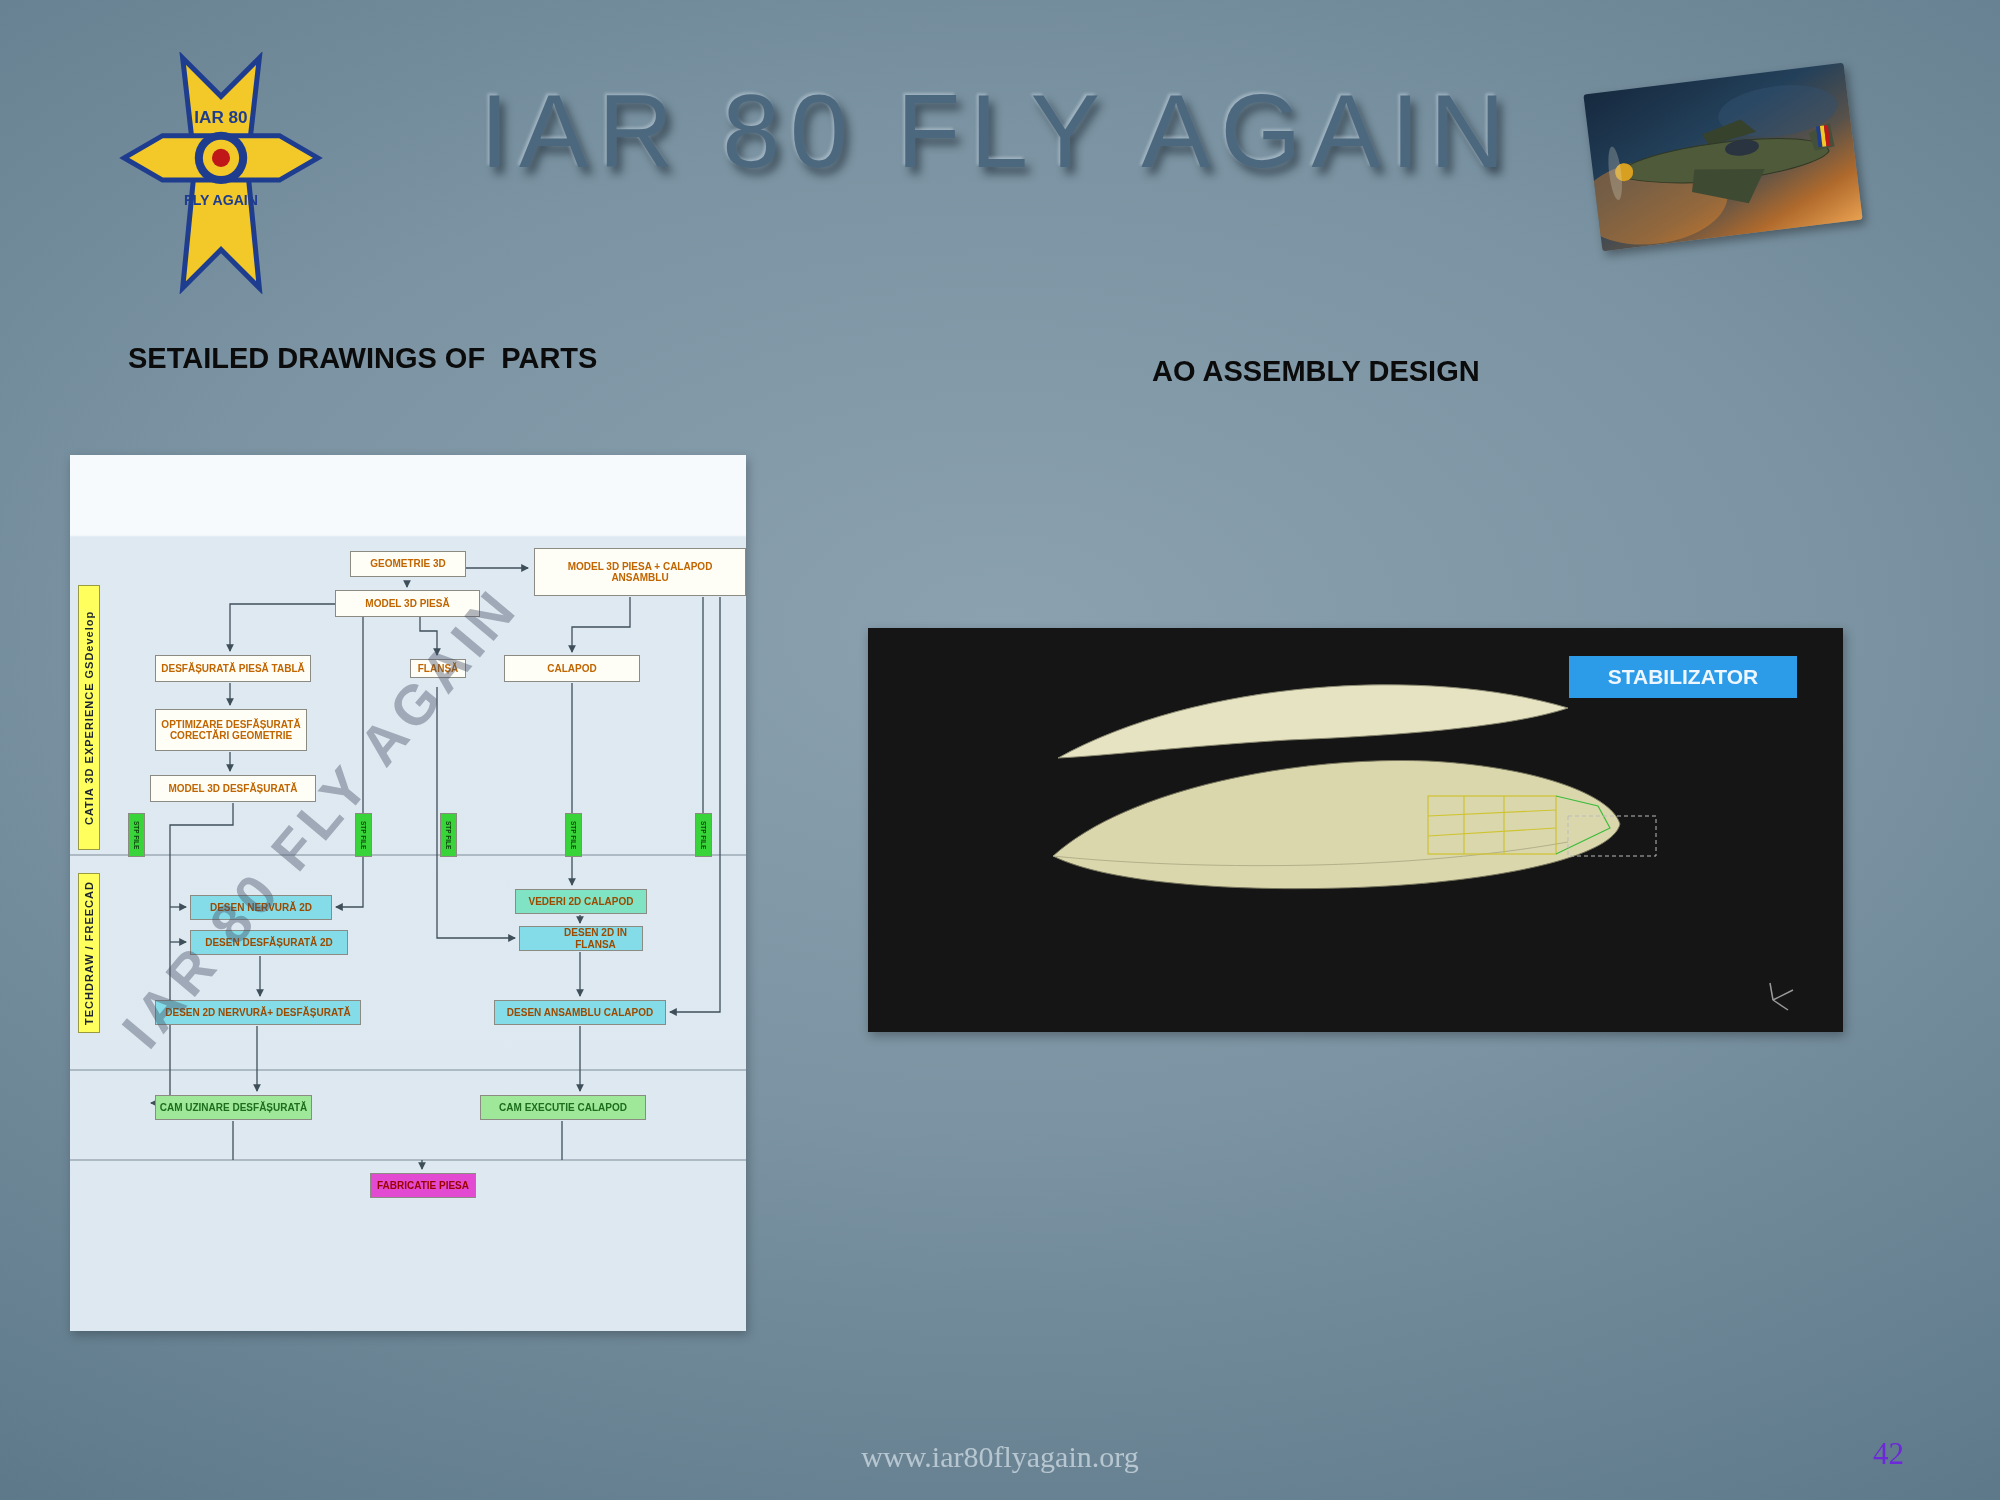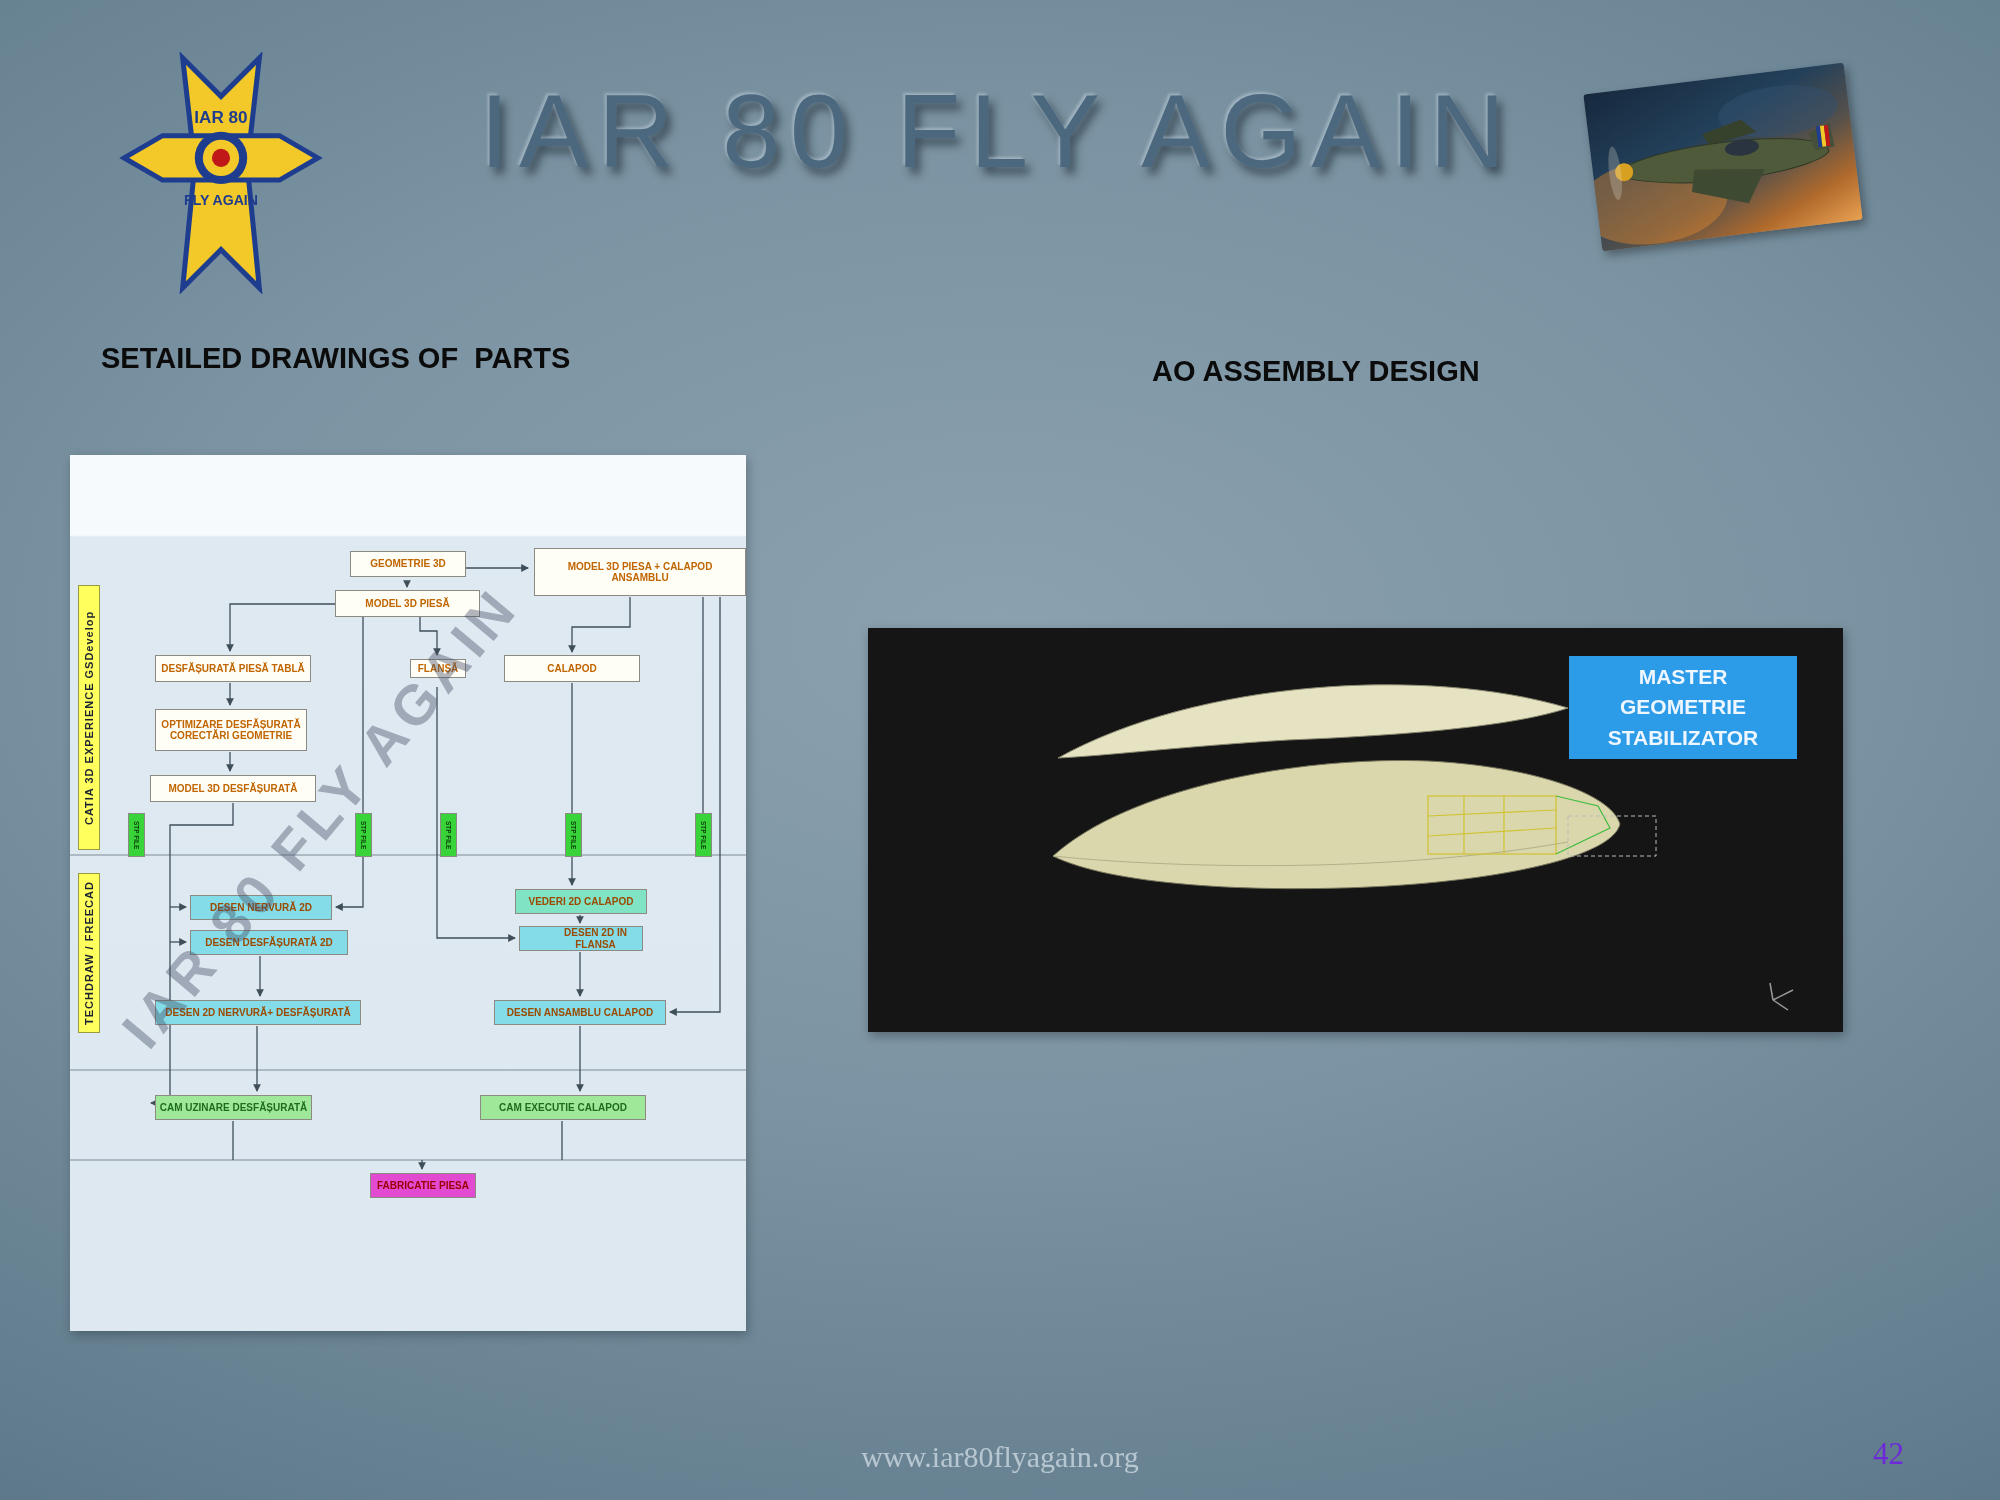--- a/index.html
+++ b/index.html
@@ -18,21 +18,21 @@
   }
   .logo{position:absolute;left:118px;top:52px;width:206px;height:242px;}
   .plane-photo{
     position:absolute;left:1592px;top:78px;width:262px;height:158px;
     transform:rotate(-7deg);border-radius:3px;overflow:hidden;
     background:linear-gradient(155deg,#16293e 0%,#23405a 38%,#57514a 62%,#b06a2c 82%,#e8a050 100%);
     box-shadow:3px 5px 10px rgba(0,0,0,.35);
   }
 
   .sec-head{position:absolute;font-weight:bold;font-size:29px;color:#0b0b0b;white-space:pre;}
-  .sec-head.left{left:101px;top:342px;}
+  .sec-head.left{left:128px;top:342px;}
   .sec-head.right{left:1152px;top:355px;}
 
   
   .flowchart{
     position:absolute;left:70px;top:455px;width:676px;height:876px;
     background:linear-gradient(to bottom,#f7fafc 0px,#f7fafc 80px,#dfe9f2 82px,#dde8f1 100%);
     box-shadow:2px 4px 10px rgba(0,0,0,.25);
   }
   .fc-lines{position:absolute;left:0;top:0;z-index:1;}
   .fc-box{
@@ -214,19 +214,18 @@
     </g>
     <rect x="700" y="188" width="88" height="40" fill="none" stroke="#bbbbbb" stroke-width="1" stroke-dasharray="4 3"></rect>
 
     <g stroke="#9a9a9a" stroke-width="1.5">
       <line x1="905" y1="372" x2="925" y2="362"></line>
       <line x1="905" y1="372" x2="920" y2="382"></line>
       <line x1="905" y1="372" x2="902" y2="355"></line>
     </g>
   </svg>
   <div class="cad-label">
-    <div>MASTER GEOMETRIE</div>
     <div>STABILIZATOR</div>
   </div>
 </div>
 
 <div class="footer-url">www.iar80flyagain.org</div>
 <div class="page-num">42</div>
 
 </body></html>

